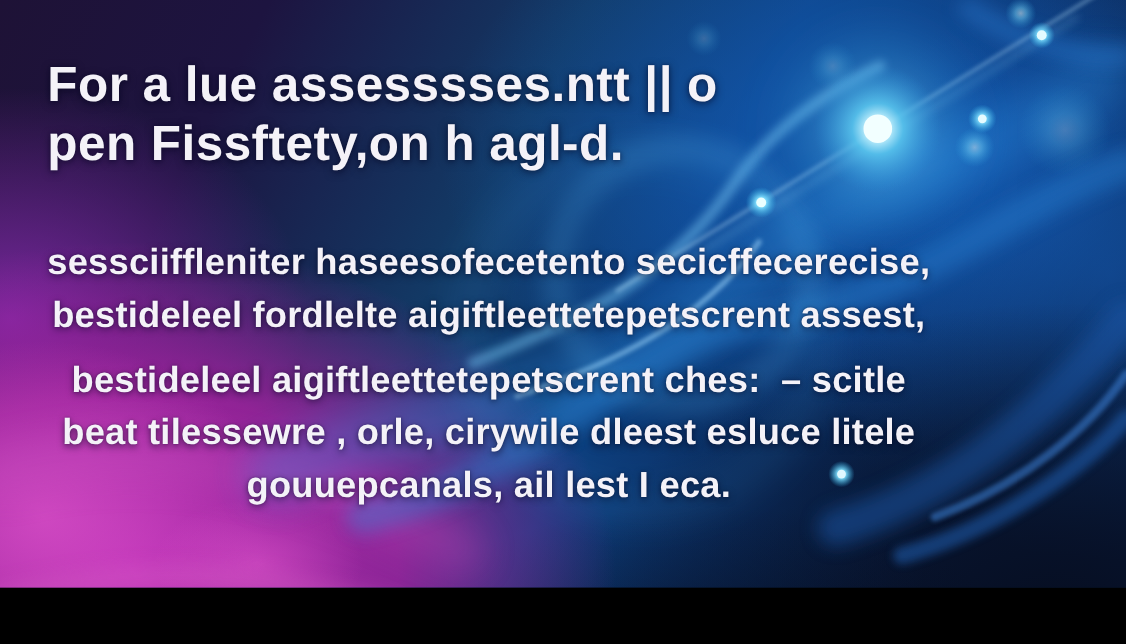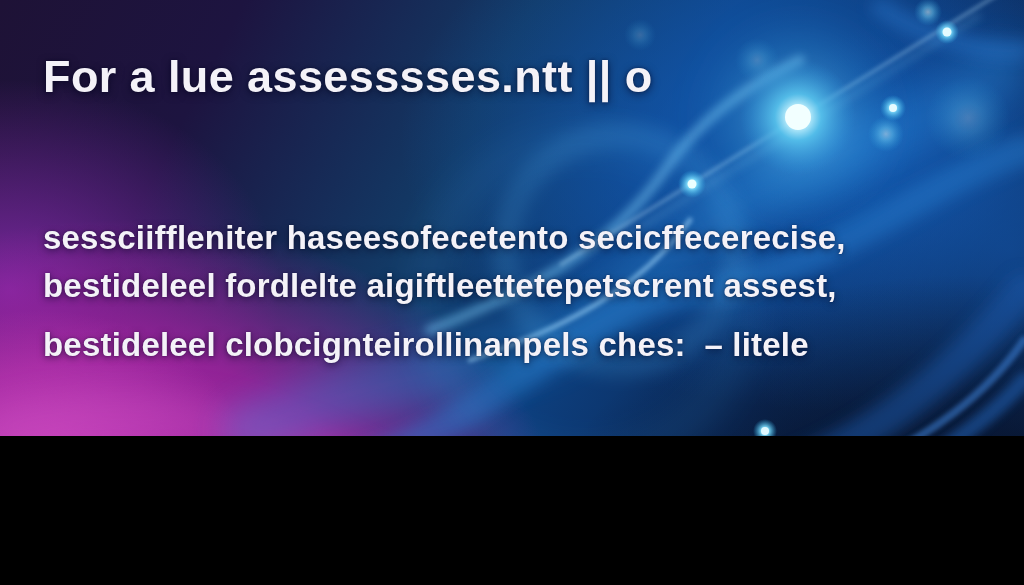--- a/index.html
+++ b/index.html
@@ -1,36 +1,36 @@
 <!DOCTYPE html>
 <html><head>
 <meta charset="utf-8">
 <style>
   html,body { margin:0; padding:0; background:#000; }
   .stage {
     position:relative;
-    width:1024px; height:436px;
+    width:1024px; height:534px;
     overflow:hidden;
     font-family:"Liberation Sans", sans-serif;
   }
   .bg { position:absolute; inset:0; width:1024px; height:585px; display:block; }
   .text-layer { position:absolute; inset:0; color:#f4f2f8; }
   .heading {
     position:absolute; left:43px; top:50px;
     font-size:45px; font-weight:bold; line-height:53px;
     letter-spacing:0.4px; margin:0;
     text-shadow:0 2px 8px rgba(5,5,30,0.6), 0 0 3px rgba(10,10,40,0.45);
   }
   .body-text {
     position:absolute; left:43px; top:214px;
     font-size:33px; font-weight:bold; line-height:48px;
     letter-spacing:0.2px;
     text-shadow:0 2px 7px rgba(5,5,30,0.55), 0 0 2px rgba(10,10,40,0.4);
   }
-  .para { margin:0 0 11px 0; }
+  .para { margin:0 0 11px 0;text-align:center; }
   .line { white-space:pre; }
 </style>
 </head>
 <body>
 
 <div class="stage">
 
   <svg class="bg" viewBox="0 0 1024 585" preserveAspectRatio="none">
     <defs>
       <linearGradient id="base" x1="0%" y1="0%" x2="100%" y2="30%">
@@ -131,26 +131,29 @@
     <circle cx="893" cy="108" r="4" fill="#e5fbff"></circle>
     <circle cx="886" cy="134" r="18" fill="url(#dot)" opacity="0.45"></circle>
     <circle cx="968" cy="118" r="42" fill="url(#dot)" opacity="0.22"></circle>
     <circle cx="757" cy="60" r="22" fill="url(#dot)" opacity="0.2"></circle>
     <circle cx="640" cy="35" r="16" fill="url(#dot)" opacity="0.18"></circle>
   </svg>
 
   <div class="text-layer">
     <h1 class="heading">
       <div class="line">For a lue assesssses.ntt || o</div>
+      <div class="line">pen Fissftety,on h agl-d.</div>
     </h1>
 
     <div class="body-text">
       <div class="para">
         <div class="line">sessciiffleniter haseesofecetento secicffecerecise,</div>
         <div class="line">bestideleel fordlelte aigiftleettetepetscrent assest,</div>
       </div>
       <div class="para">
-        <div class="line">bestideleel clobcignteirollinanpels ches:  – litele</div>
+        <div class="line">bestideleel aigiftleettetepetscrent ches:  – scitle</div>
+        <div class="line">beat tilessewre , orle, cirywile dleest esluce litele</div>
+        <div class="line">gouuepcanals, ail lest I eca.</div>
       </div>
     </div>
   </div>
 
 </div>
 
 </body></html>

